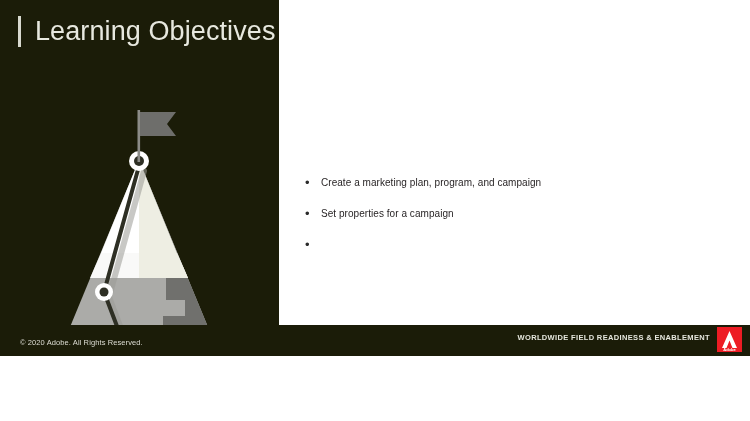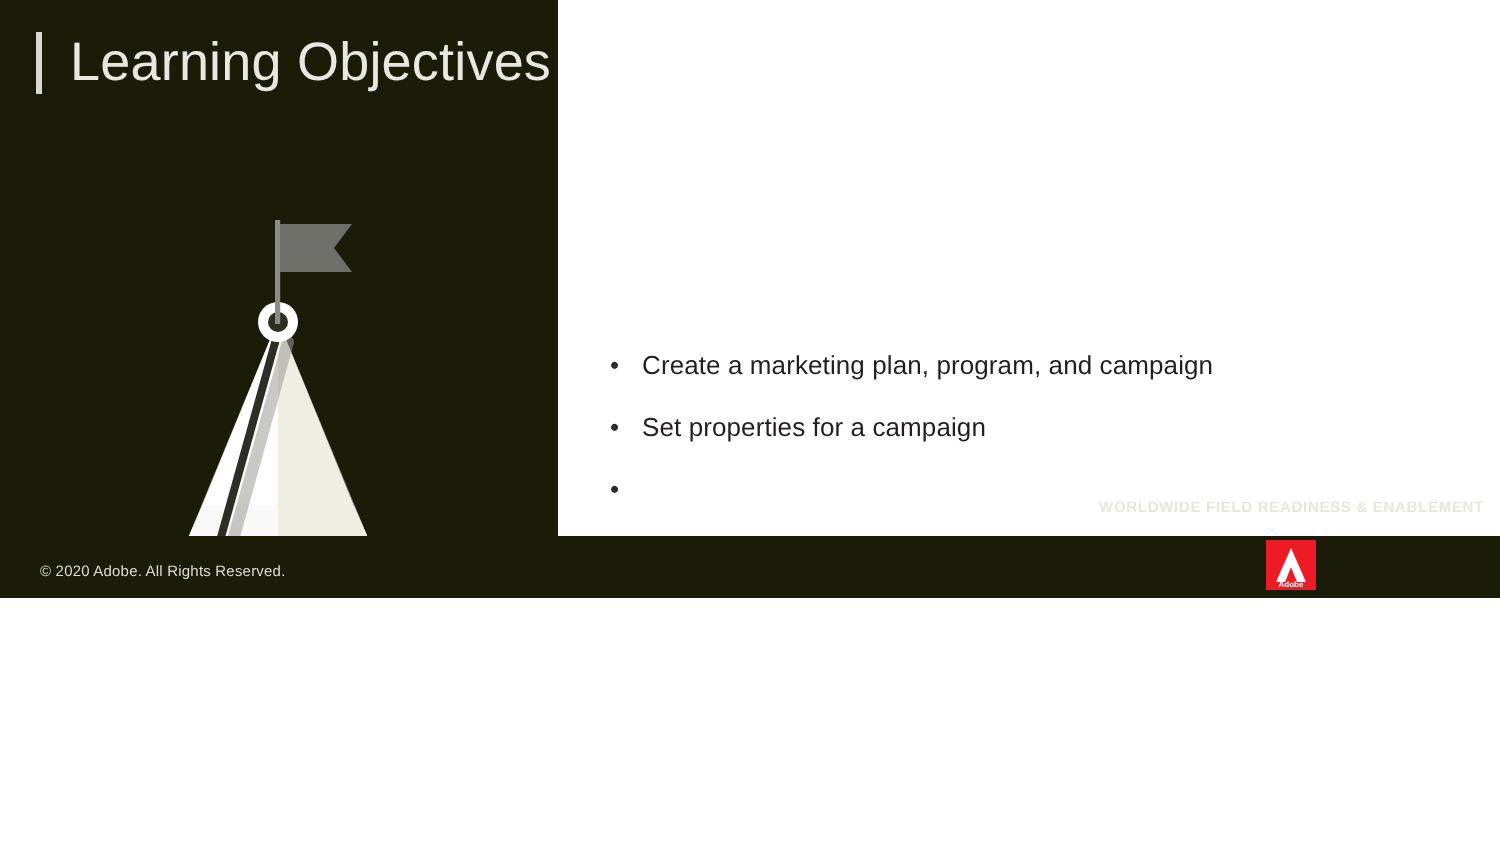--- a/index.html
+++ b/index.html
@@ -6,21 +6,21 @@
     margin: 0;
     padding: 0;
     background: #ffffff;
   }
   body {
     font-family: "Liberation Sans", sans-serif;
   }
   #slide {
     position: relative;
     width: 750px;
-    height: 299px;
+    height: 356px;
     overflow: hidden;
     background: #ffffff;
   }
   
   #left-panel {
     position: absolute;
     left: 0;
     top: 0;
     width: 279px;
     height: 421px;
@@ -81,42 +81,41 @@
   .bullet-dot {
     width: 16px;
     flex: none;
     color: #2b2b2b;
     font-size: 13px;
     line-height: 22px;
     text-align: left;
   }
   .bullet-text {
     color: #231f20;
-    font-size: 13px;
+    font-size: 10px;
     line-height: 22px;
     letter-spacing: 0.05px;
   }
   
   #copyright {
     position: absolute;
     left: 20px;
     bottom: 9px;
     color: #ddddd4;
     font-size: 7.5px;
     letter-spacing: 0.1px;
     white-space: nowrap;
   }
   #footer-right {
     position: absolute;
     right: 8px;
     bottom: 4px;
     display: flex;
     align-items: center;
     gap: 7px;
-    flex-direction: column;
   }
   #readiness-text {
     color: #e6e7de;
     font-size: 7.5px;
     font-weight: bold;
     letter-spacing: 0.35px;
     white-space: nowrap;
     padding-bottom: 5px;
   }
   #adobe-logo {

